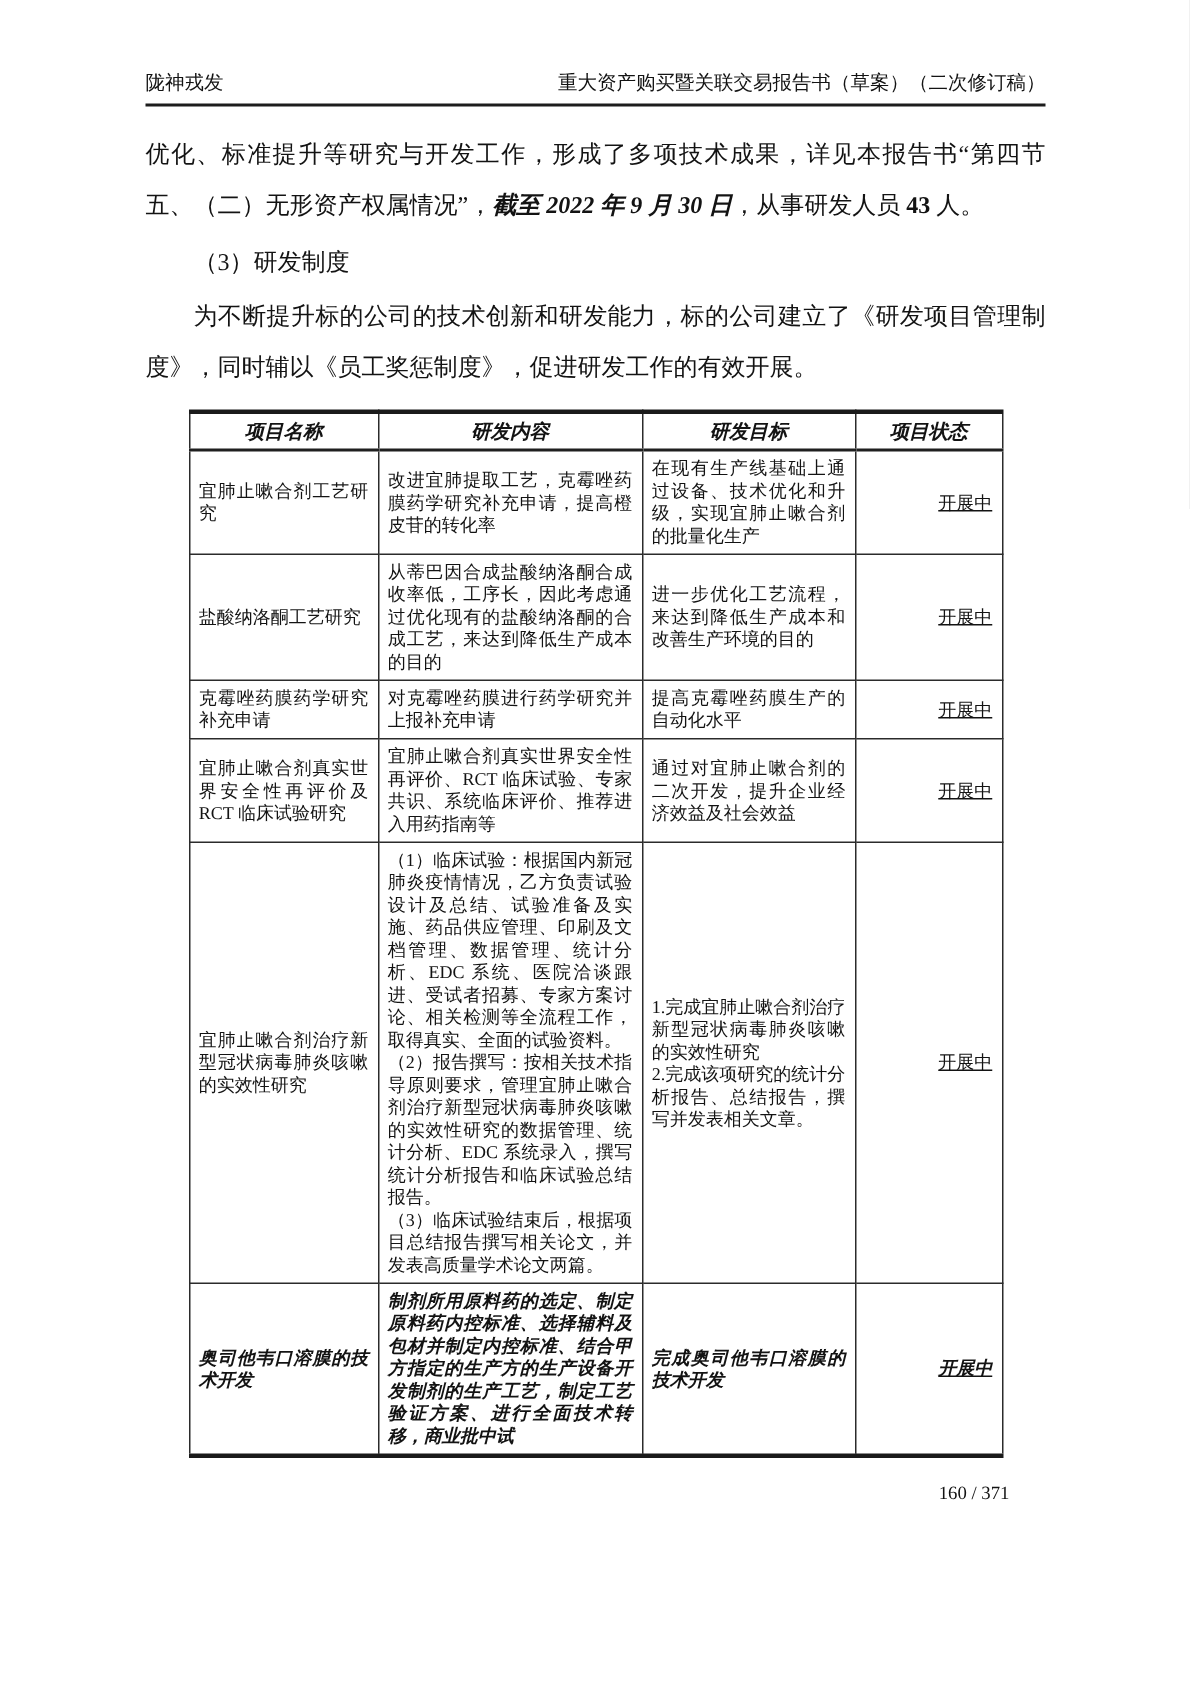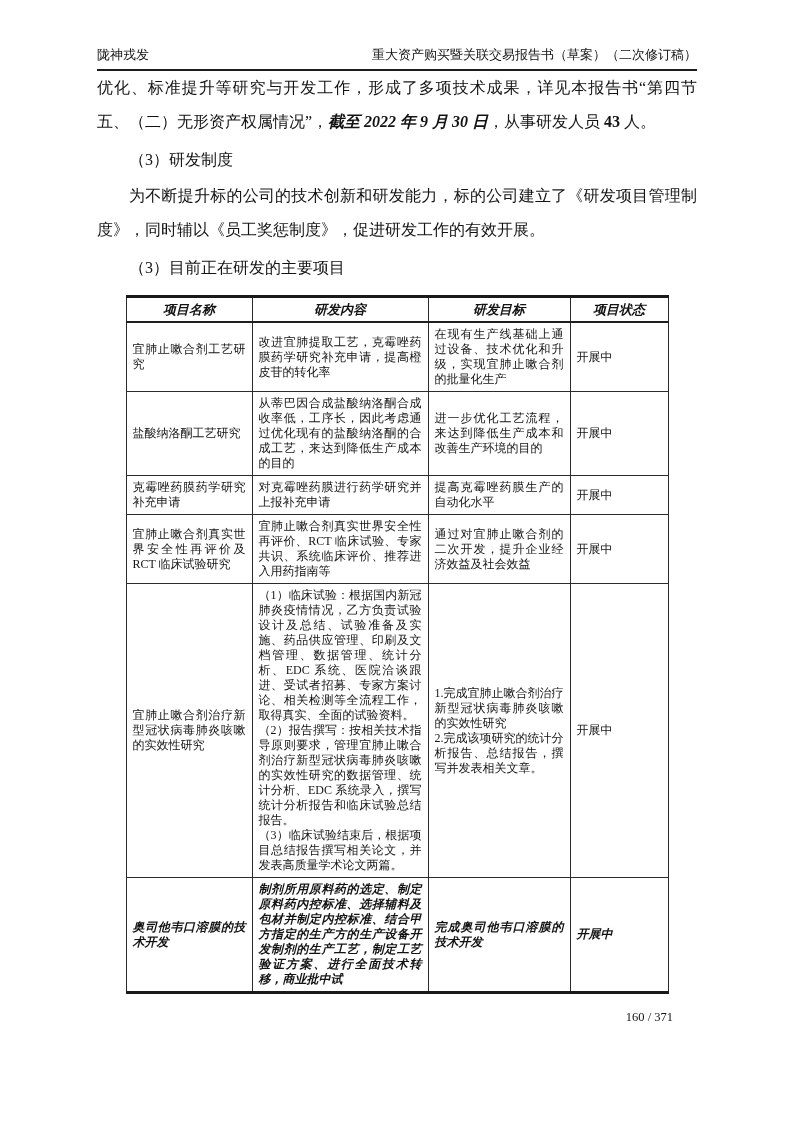--- a/index.html
+++ b/index.html
@@ -18,21 +18,21 @@
     left:97px;top:46px;
     width:600px;
   }
   .header{
     display:flex;
     justify-content:space-between;
     align-items:flex-end;
     font-size:13px;
     padding-bottom:5px;
     border-bottom:2.5px solid #1c1c1c;
-    margin-bottom:0;
+    margin-bottom:16px;
     font-family:Liberation Mono, monospace;
   }
   .body-p{
     font-size:16px;
     line-height:34px;
     text-align:justify;
     margin:0;
   }
   .heading{
     font-size:16px;
@@ -66,21 +66,21 @@
     font-style:italic;
   }
   table.rd td{
     border:1px solid #2b2b2b;
     vertical-align:middle;
     padding:4px 6px;
   }
   td.c-name{text-align:justify;padding:4px 3px;}
   td.c-content{text-align:justify;}
   td.c-goal{text-align:justify;}
-  td.c-status{text-align:left;}
+  td.c-status{text-align:right;text-decoration:underline;}
   .cp{margin:0;}
   tr.em-row td{
     font-weight:bold;
     font-style:italic;
   }
   .footer{
     width:600px;
     text-align:right;
     padding-right:24px;
     box-sizing:border-box;
@@ -99,21 +99,20 @@
       <span>陇神戎发</span>
       <span>重大资产购买暨关联交易报告书（草案）（二次修订稿）</span>
     </div>
 
     <p class="body-p"><span>优化、标准提升等研究与开发工作，形成了多项技术成果，详见本报告书“第四节 五、（二）无形资产权属情况”，</span><span class="bi">截至 2022 年 9 月 30 日</span><span>，从事研发人员 </span><span class="b">43</span><span> 人。</span></p>
 
     <div class="heading">（3）研发制度</div>
 
     <p class="body-p indent">为不断提升标的公司的技术创新和研发能力，标的公司建立了《研发项目管理制度》，同时辅以《员工奖惩制度》，促进研发工作的有效开展。</p>
 
-    <div class="heading">（3）目前正在研发的主要项目</div>
 
     <table class="rd">
       <colgroup>
         <col style="width:126px">
         <col style="width:176px">
         <col style="width:142px">
         <col style="width:98px">
       </colgroup>
       <thead>
         <tr>

